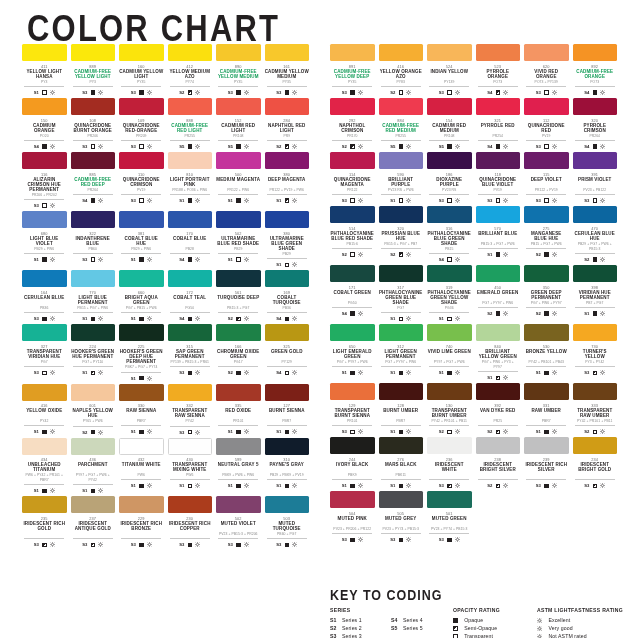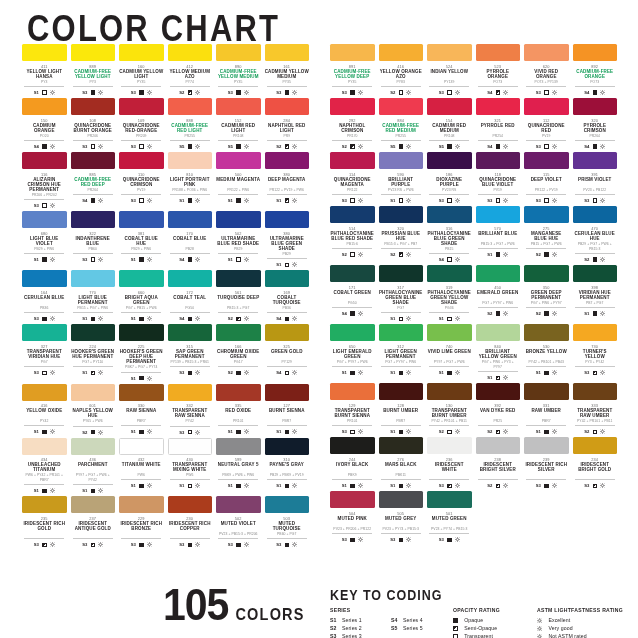--- a/index.html
+++ b/index.html
@@ -2774,24 +2774,20 @@
                   <line x1="8.7" y1="1.3" x2="7.6" y2="2.4"></line>
                   <line x1="2.4" y1="7.6" x2="1.3" y2="8.7"></line>
                 </g>
               </svg>
             </span>
           </div>
         </div>
       </div>
     </div>
 
-  <div class="count-wrap">
-    <div class="count-num">105</div>
-    <div class="count-lab">COLORS</div>
-  </div>
 
   <div class="key">
     <div class="key-title">KEY TO CODING</div>
     <div class="key-cols">
       <div class="key-block kb1">
         <div class="key-head">SERIES</div>
         <div class="key-grid2">
           <div id="series-a">
               <div class="key-row">
                 <span class="key-code">S1</span>

